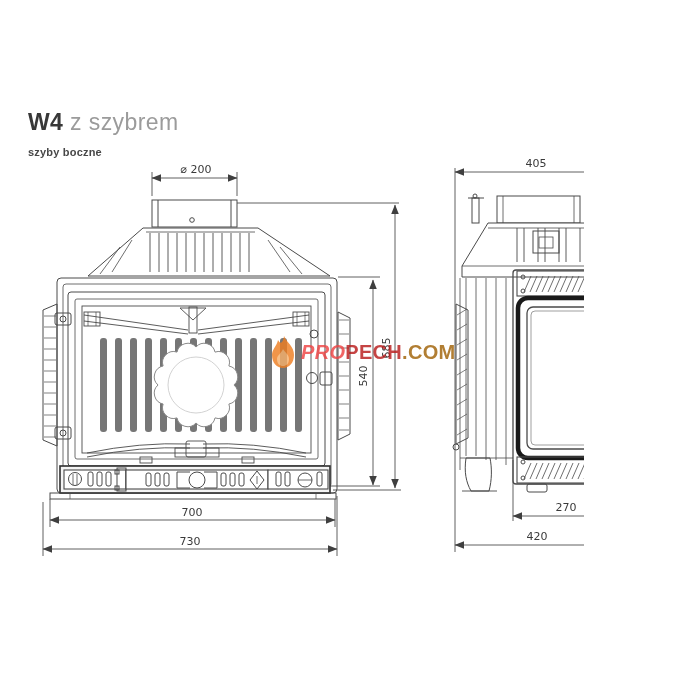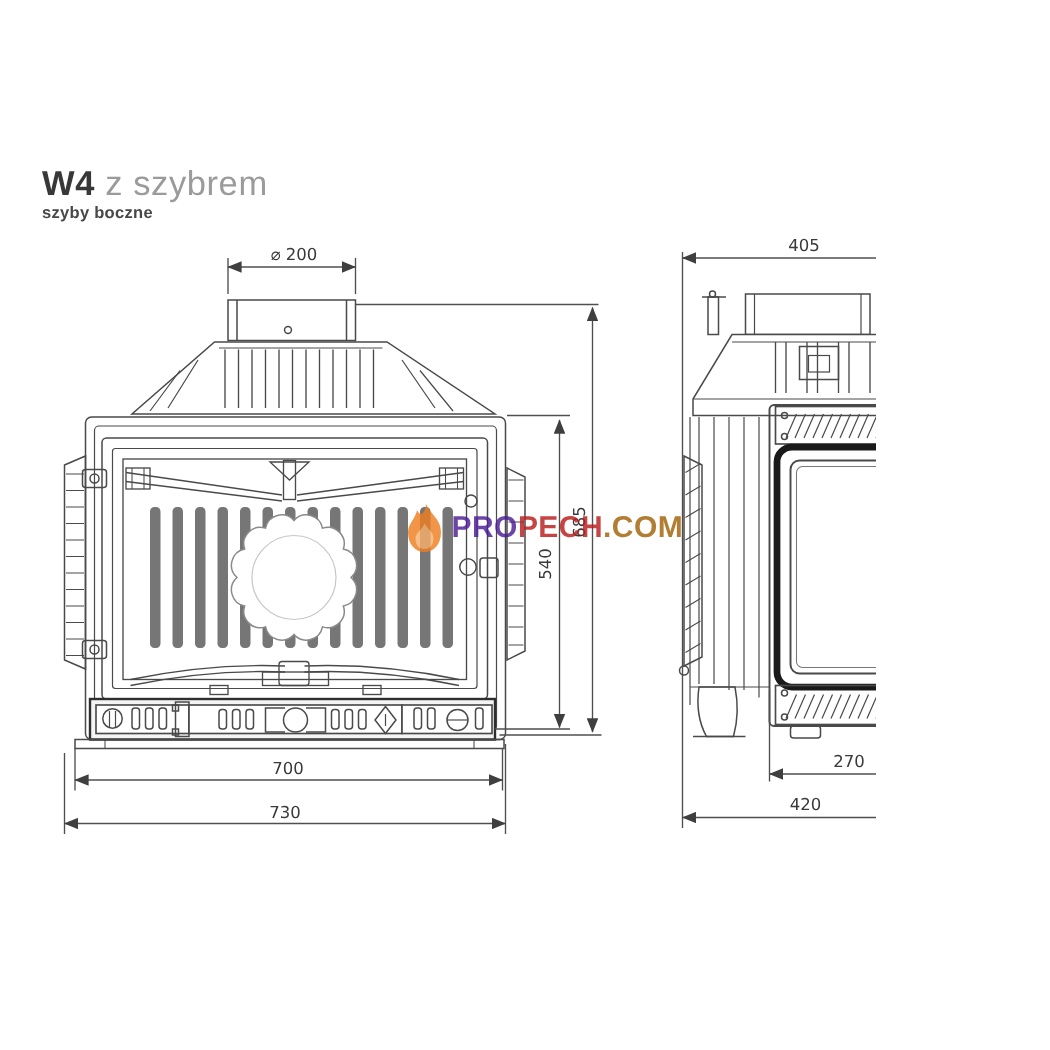--- a/index.html
+++ b/index.html
@@ -2,27 +2,27 @@
 <html><head>
 <meta charset="utf-8">
 <style>
   html,body{margin:0;padding:0;background:#fff;}
   .stage{position:relative;width:584px;height:700px;background:#ffffff;overflow:hidden;
          font-family:"Liberation Sans", sans-serif;}
   .title{position:absolute;left:28px;top:110px;line-height:1.05;}
   .title-line{font-size:23px;letter-spacing:.4px;color:#3d3d3d;}
   .title-model{font-weight:800;color:#383838;}
   .title-variant{font-weight:400;color:#9b9b9b;}
-  .subtitle{font-size:11px;font-weight:700;color:#474747;margin-top:3px;letter-spacing:.2px;}
+  .subtitle{font-size:11px;font-weight:700;color:#474747;margin-top:13px;letter-spacing:.2px;}
   svg.drawing{position:absolute;left:0;top:0;width:700px;height:700px;}
   svg.drawing text{font-family:"DejaVu Sans","Liberation Sans",sans-serif;font-size:11px;fill:#3a3a3a;}
   .watermark{position:absolute;left:268px;top:335px;display:flex;align-items:center;gap:3px;
              opacity:.82;pointer-events:none;}
   .wm-text{font-size:20px;font-weight:700;letter-spacing:.3px;white-space:nowrap;}
-  .wm-pro{color:#4c1d95;}
+  .wm-pro{color:#ef4444;font-style:italic;}
   .wm-pech{color:#b91c1c;}
   .wm-tld{color:#a16207;}
 </style>
 </head>
 <body>
 
 <div class="stage">
 
   <div class="title">
     <div class="title-line"><span class="title-model">W4</span><span class="title-variant"> z szybrem</span></div>

